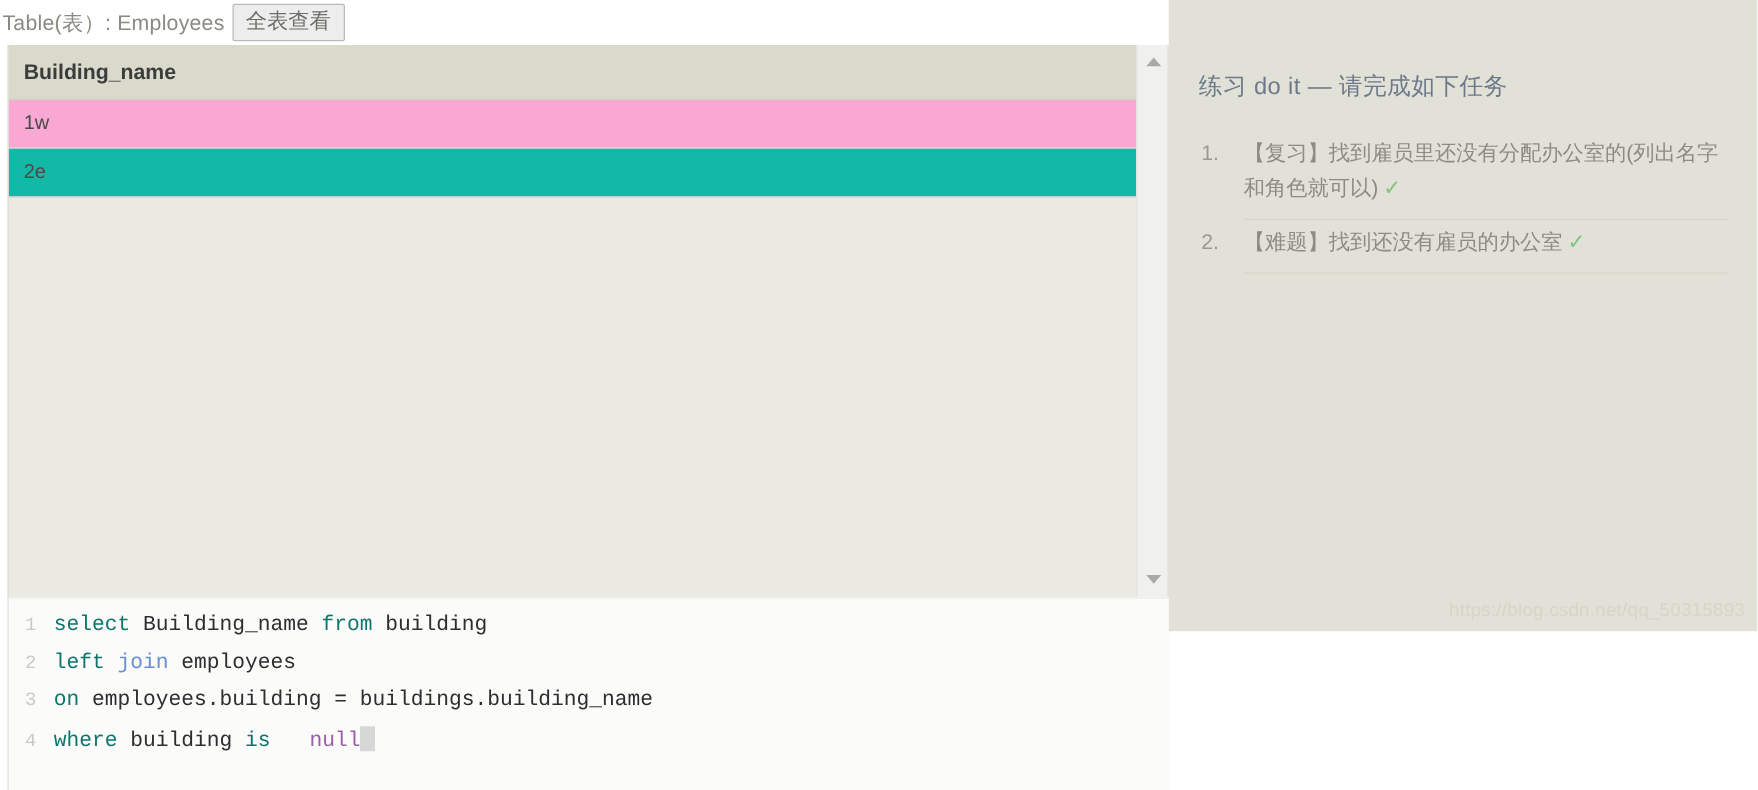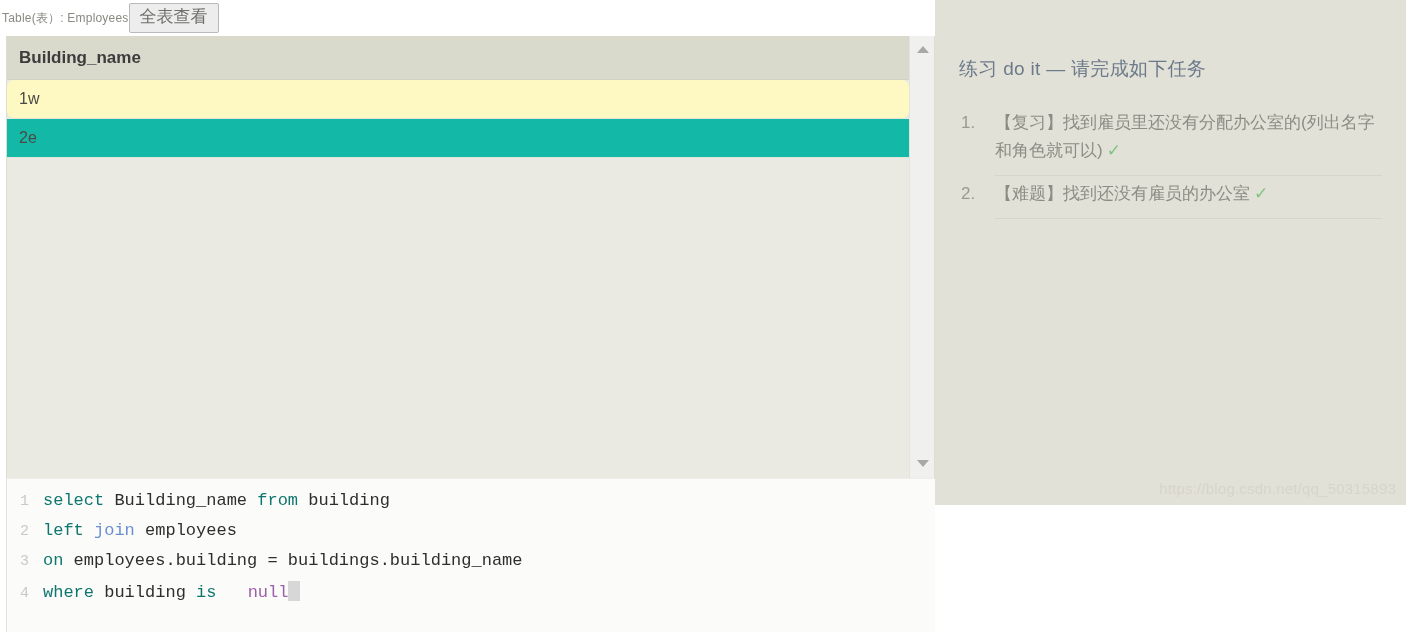--- a/index.html
+++ b/index.html
@@ -21,26 +21,27 @@
   .titlebar {
     position: absolute;
     left: 0; top: 0;
     width: 935px; height: 36px;
     display: flex;
     align-items: center;
     padding-left: 2px;
     background: #ffffff;
   }
   .title-text {
-    font-size: 12px;
+    font-size: 17px;
     color: #8a8a82;
     letter-spacing: 0.2px;
     white-space: nowrap;
   }
   .view-all-btn {
+    margin-left: 6px;
     padding: 2px 10px 4px 10px;
     font-size: 17px;
     color: #6f6f6a;
     background: #ededed;
     border: 1px solid #b9b9b9;
     border-radius: 2px;
     line-height: 1.25;
     cursor: pointer;
   }
 
@@ -76,21 +77,21 @@
   }
   .table-row {
     height: 39px;
     display: flex;
     align-items: center;
     padding-left: 12px;
     font-size: 16px;
     color: #4a4a46;
     border-bottom: 1px solid #e4e4da;
   }
-  .table-row.odd  { background: #fef9c3; border-radius: 7px; }
+  .table-row.odd  { background: #f9a8d4; }
   .table-row.even { background: #14b8a6; }
   .table-body-filler {
     background: #eaeae2;
     height: 320px;
   }
 
   
   .vscroll {
     position: absolute;
     right: 0; top: 0;

